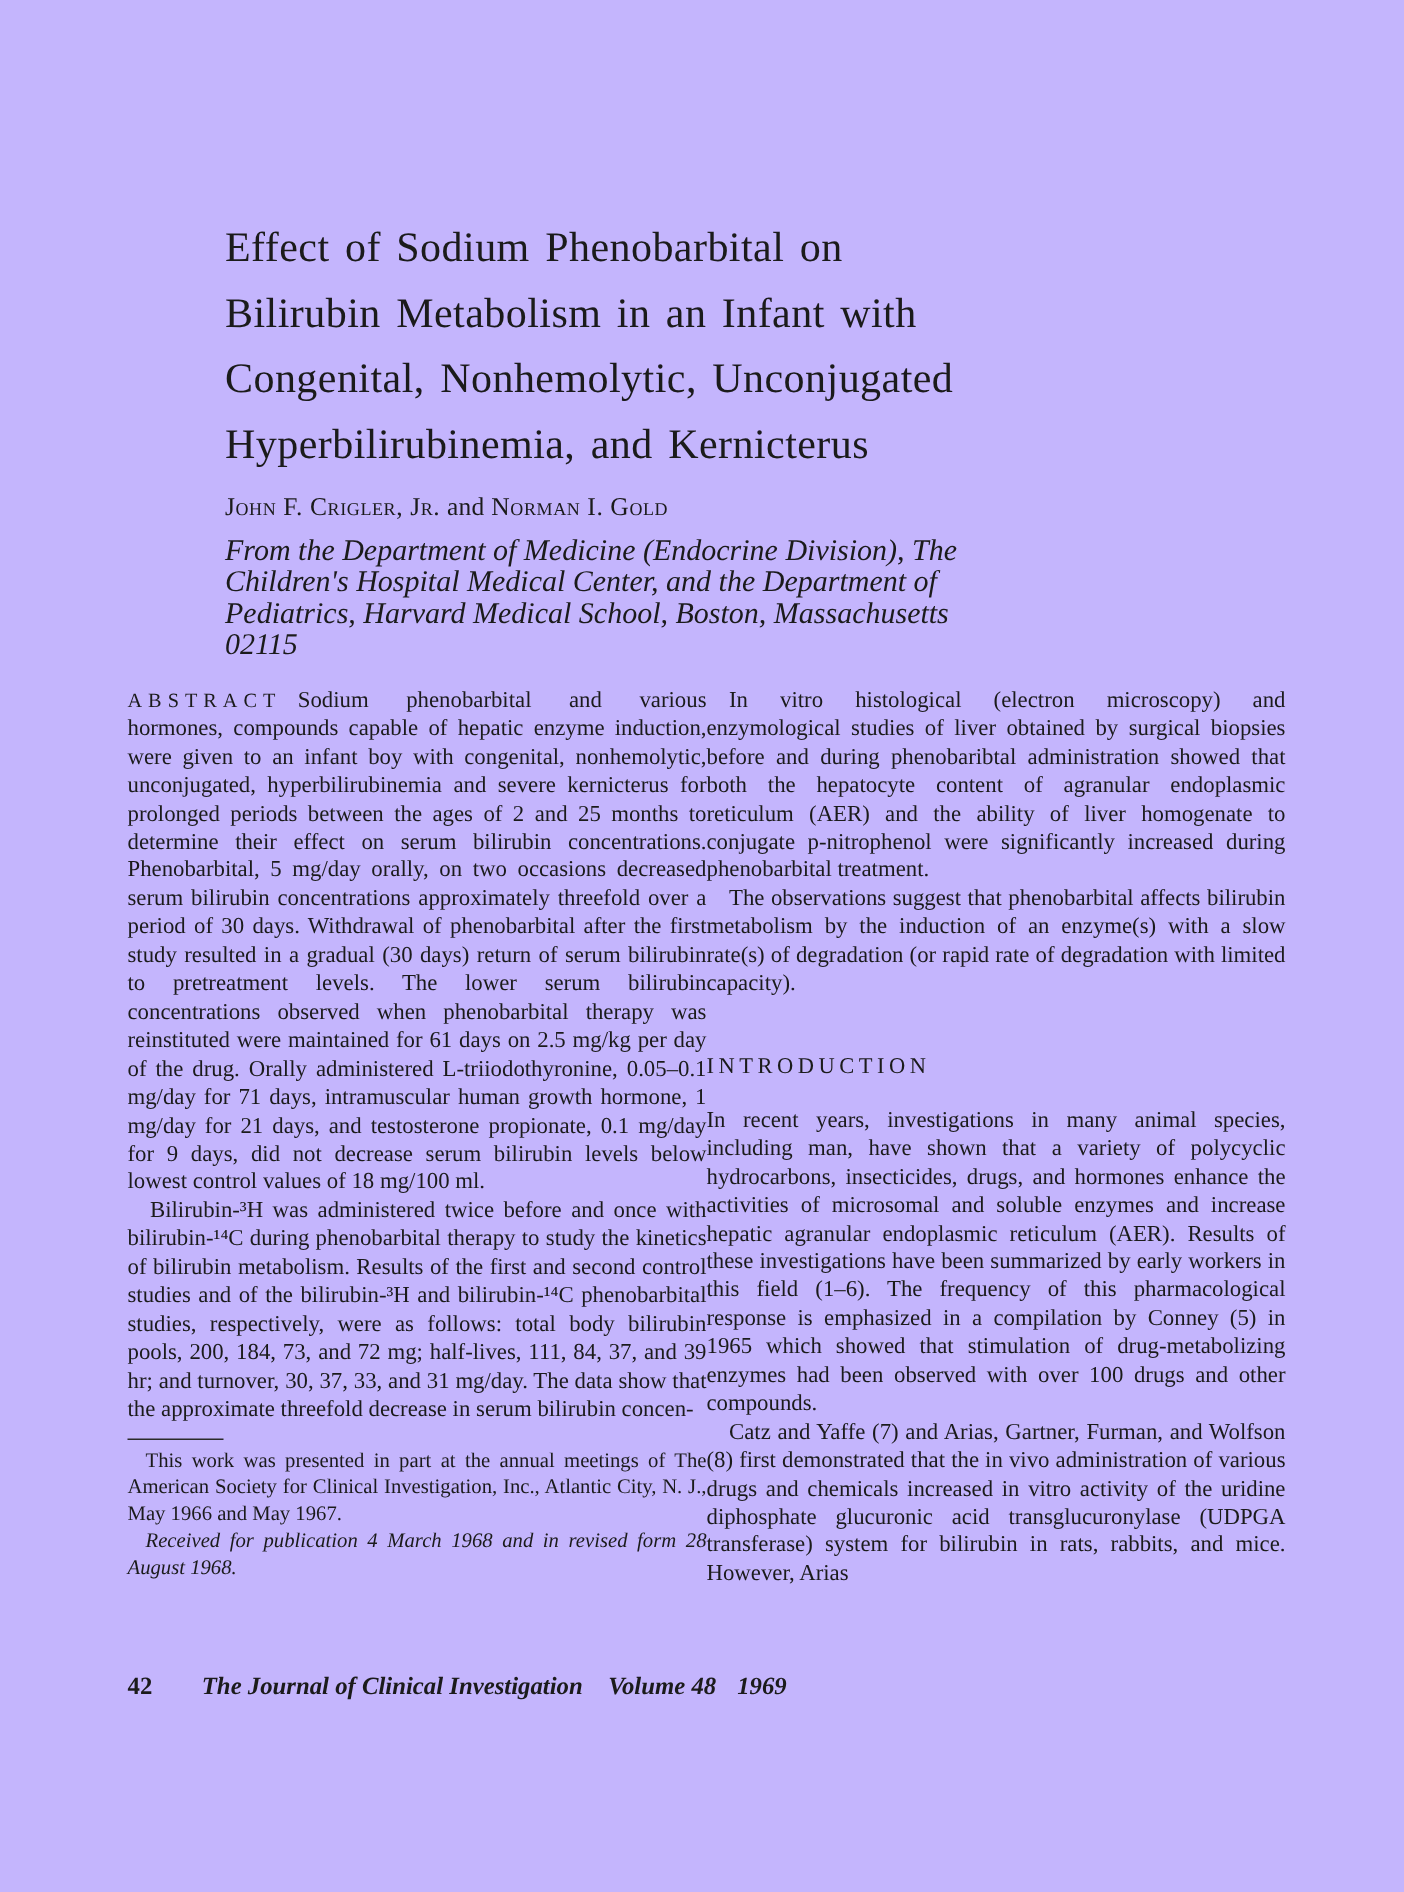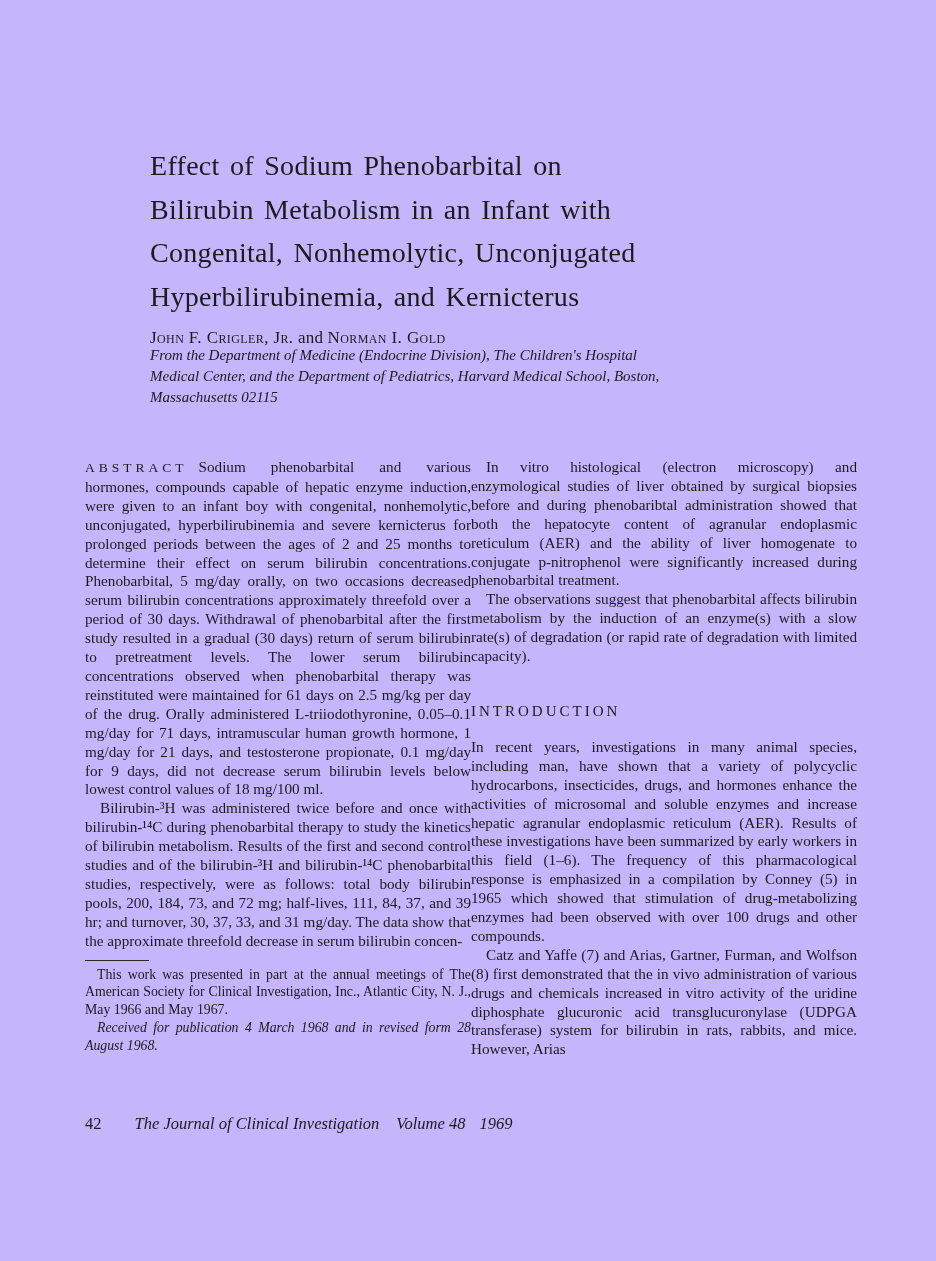--- a/index.html
+++ b/index.html
@@ -33,24 +33,24 @@
     font-size: 17px;
     letter-spacing: 0.2px;
   }
   .author-name { font-variant: small-caps; letter-spacing: 0.4px; }
   .author-connector { font-variant: normal; margin-top: 28px; }
 
   
   .affiliation {
     position: absolute;
     left: 150px;
-    top: 345px;
+    top: 357px;
     width: 524px;
     font-style: italic;
-    font-size: 15px;
+    font-size: 20px;
     line-height: 21px;
   }
 
   
   .columns {
     position: absolute;
     left: 85px;
     top: 458px;
     width: 788px;
     display: flex;
@@ -91,21 +91,21 @@
   }
   .footnote p { margin: 0; text-indent: 12px; }
   .footnote .received { font-style: italic; }
 
   
   .footer {
     position: absolute;
     left: 85px;
     top: 1114px;
     font-size: 16.5px;
-    font-weight: normal;
+    font-weight: bold;
     white-space: nowrap;
   }
   .footer .page-num { font-style: normal; margin-right: 33px; }
   .footer .journal  { font-style: italic; margin-right: 17px; }
   .footer .volume   { font-style: italic; margin-right: 14px; }
   .footer .year     { font-style: italic; }
 </style>
 </head>
 <body>
 

